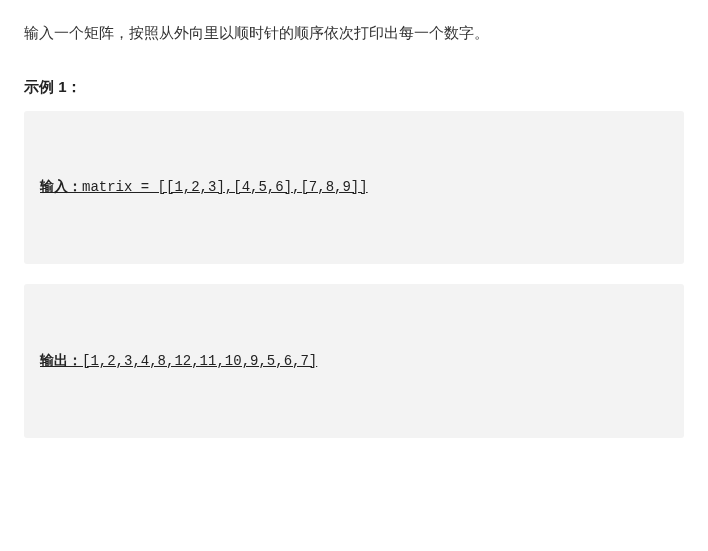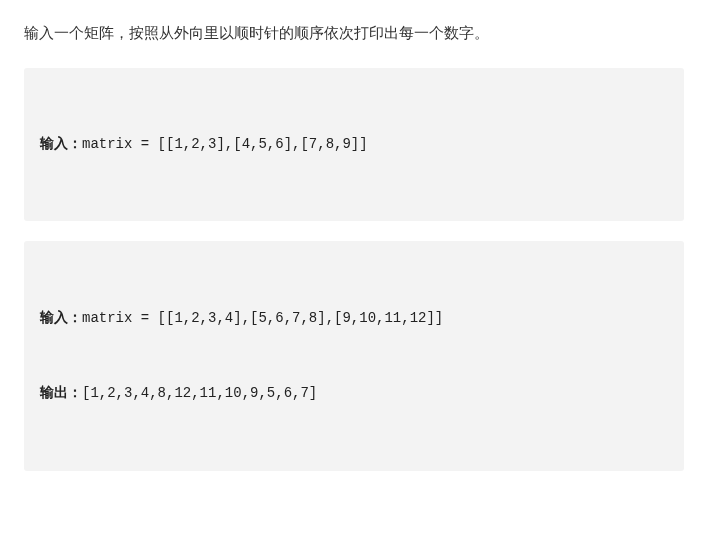--- a/index.html
+++ b/index.html
@@ -12,55 +12,56 @@
     position: relative;
   }
   .container {
     padding: 20px 24px 24px 24px;
     box-sizing: border-box;
   }
   .desc {
     font-size: 15px;
     color: #333;
     line-height: 1.7;
-    margin: 0 0 22px 0;
+    margin: 0 0 32px 0;
   }
   .section-title {
     font-size: 15px;
     font-weight: 700;
     color: #222;
     margin: 22px 0 14px 0;
   }
   .codeblock {
     background: #f3f3f3;
     border-radius: 3px;
     padding: 14px 16px;
     font-family: "SFMono-Regular", Consolas, "Liberation Mono", Menlo, monospace;
     font-size: 14px;
     line-height: 1.8;
     color: #222;
     margin-bottom: 20px;
     white-space: pre-wrap;
   }
   .cb-line {
     display: block;
+    text-decoration: underline;
   }
   .cb-label {
     font-weight: 700;
   }
 </style>
 </head>
 <body>
 
 <div class="container">
 
   <p class="desc">输入一个矩阵，按照从外向里以顺时针的顺序依次打印出每一个数字。</p>
 
+  <div class="section-title">示例 1：</div>
   <div class="codeblock">
     <span class="cb-line"><span class="cb-label">输入：</span><span>matrix = [[1,2,3],[4,5,6],[7,8,9]]</span></span>
   </div>
 
   <div class="codeblock">
-    <span class="cb-line"><span class="cb-label">输入：</span><span>matrix = [[1,2,3,4],[5,6,7,8],[9,10,11,12]]</span></span>
     <span class="cb-line"><span class="cb-label">输出：</span><span>[1,2,3,4,8,12,11,10,9,5,6,7]</span></span>
   </div>
 
 </div>
 
 </body></html>

